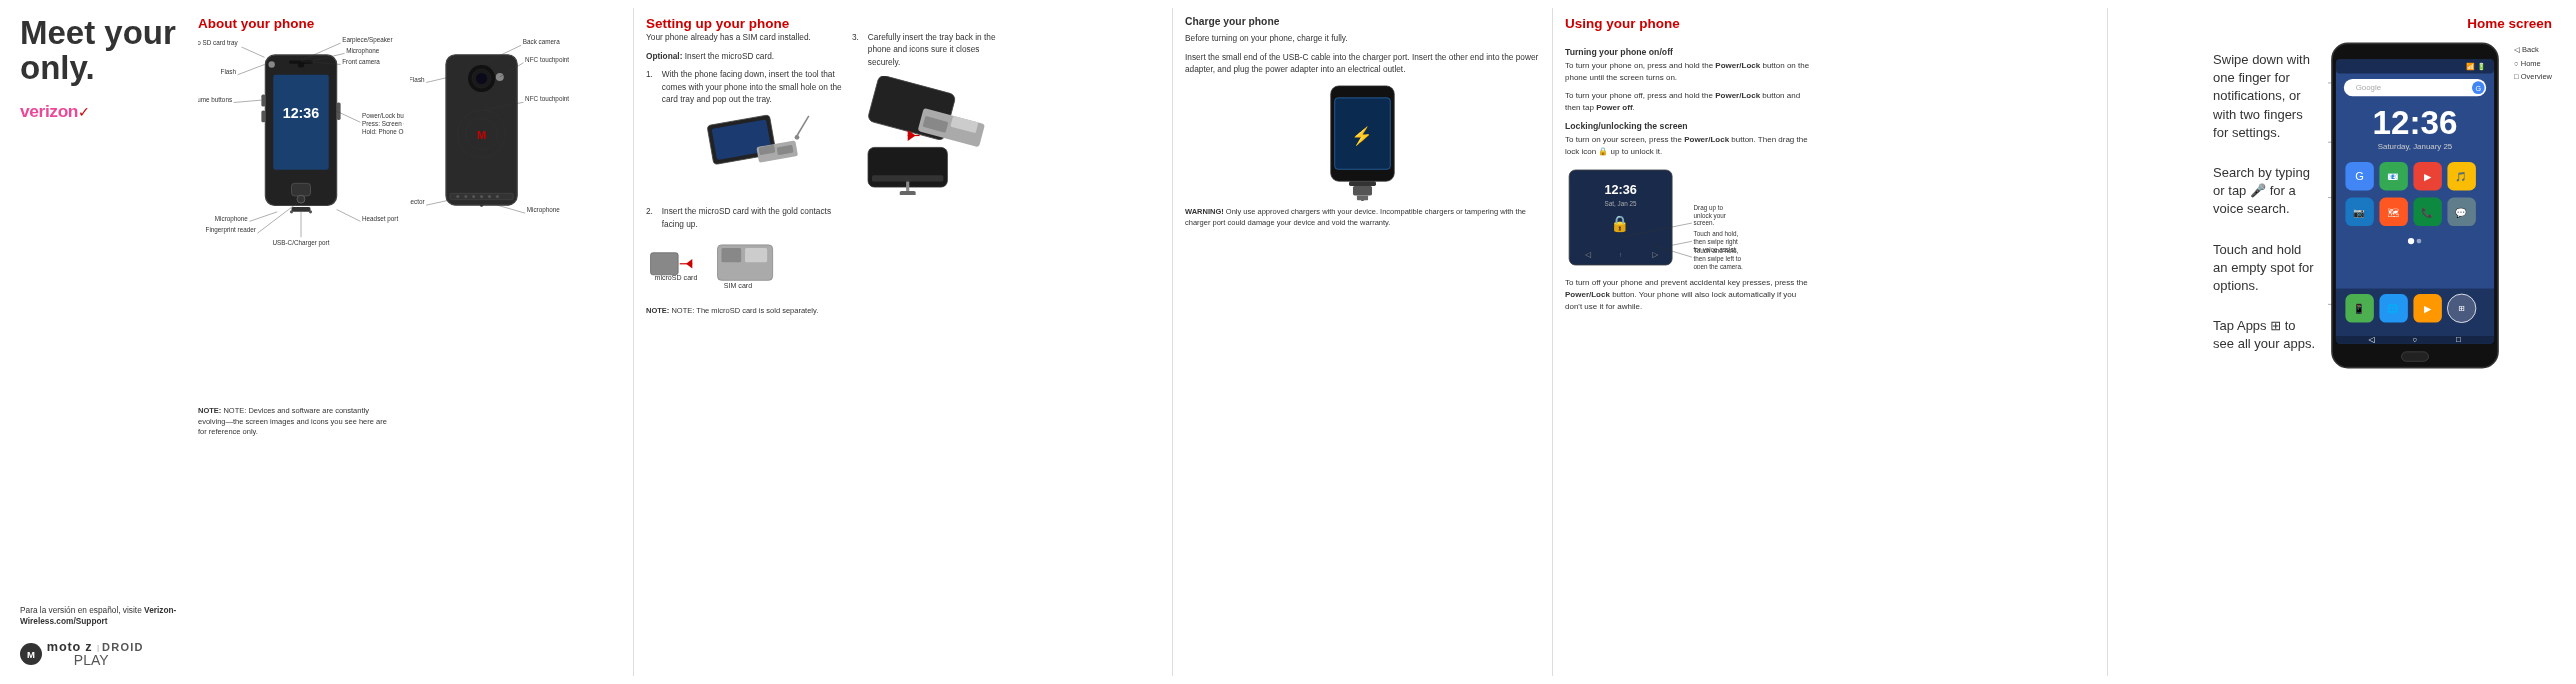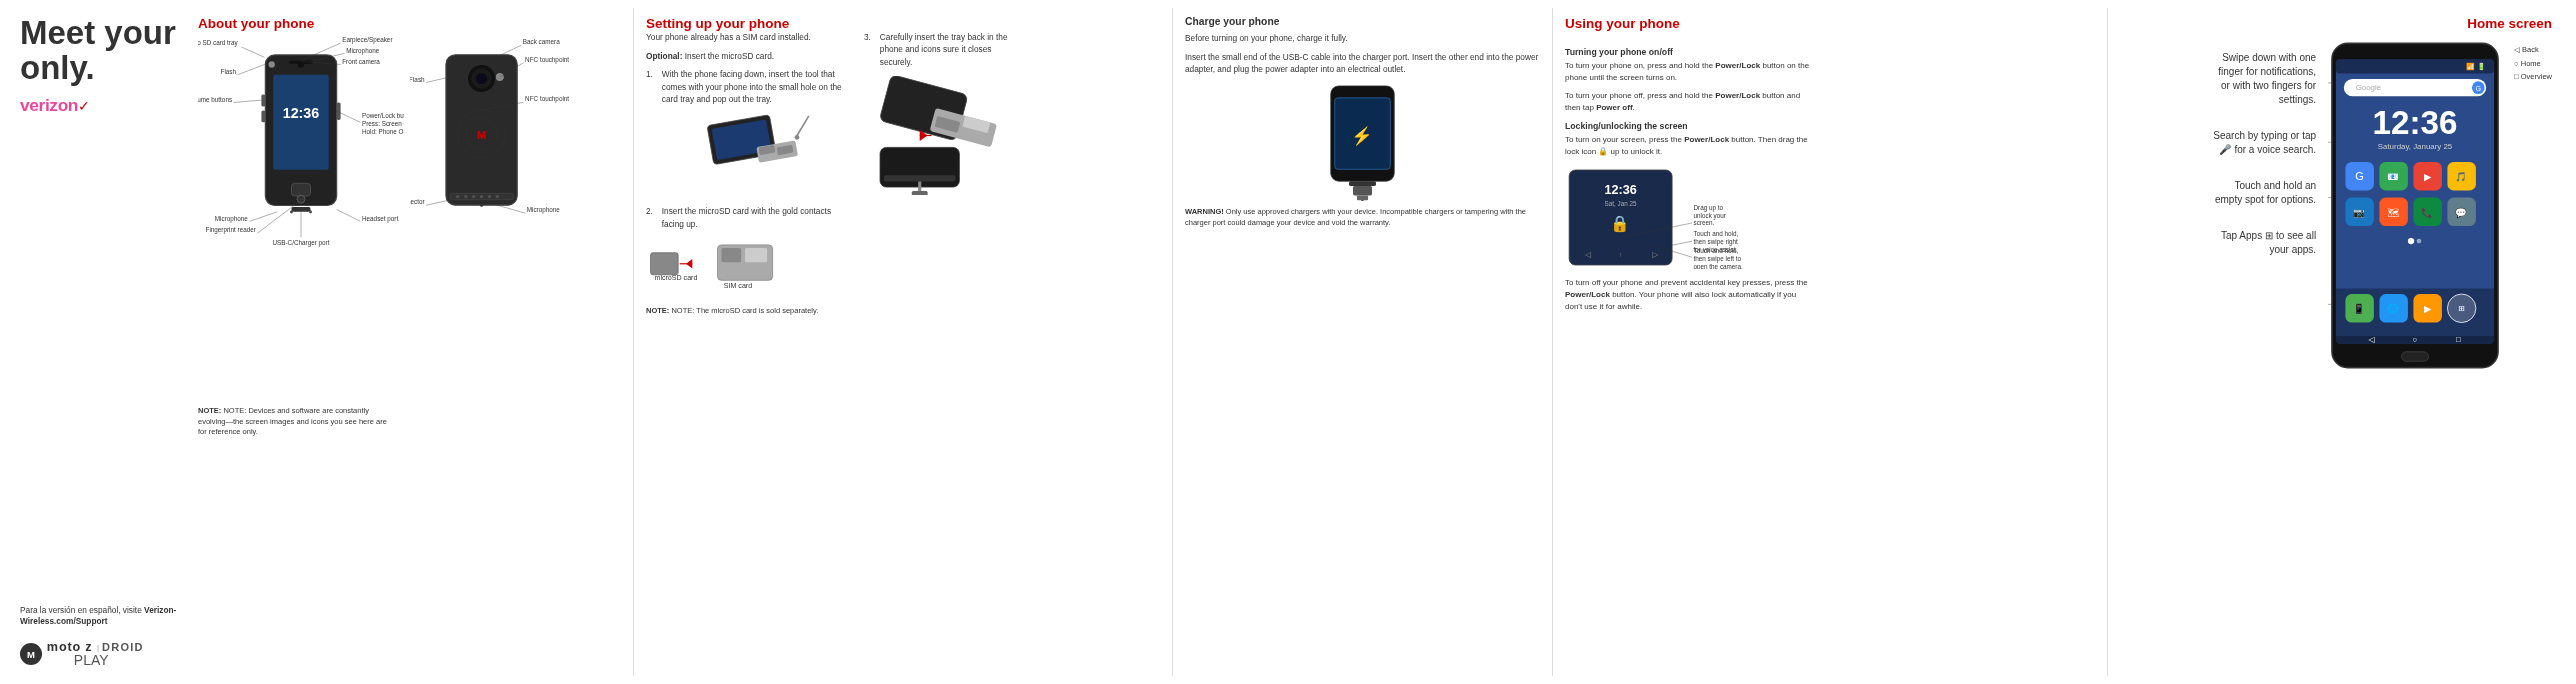--- a/index.html
+++ b/index.html
@@ -25,21 +25,21 @@
       width: 166px;
       padding: 8px 4px;
       flex-shrink: 0;
     }
 
     .meet-title {
       font-size: 33px;
       font-weight: 900;
       color: #333;
       line-height: 1.05;
-      margin-bottom: 10px;
+      margin-bottom: 16px;
     }
 
     .verizon-logo {
       display: flex;
       align-items: center;
       margin-bottom: 12.7px;
     }
 
     .verizon-text {
       font-size: 17.4px;
@@ -241,24 +241,23 @@
 
     .home-title {
       font-size: 13.5px;
       font-weight: bold;
       color: #cc0000;
       margin-bottom: 8px;
       text-align: right;
     }
 
     .home-callout-text {
-      font-size: 10px;
+      font-size: 13px;
       color: #333;
       max-width: 103px;
-      text-align: right;
       line-height: 1.4;
     }
 
     .nav-labels-section {
       font-size: 7.5px;
       color: #333;
       line-height: 1.8;
       margin-top: 4px;
     }
 
@@ -436,21 +435,21 @@
 
     <div class="note-text">
       <strong>NOTE:</strong>
       <span>NOTE: Devices and software are constantly evolving—the screen images and icons you see here are for reference only.</span>
     </div>
   </div>
 
   <div class="section-setup">
     <div class="section-title">Setting up your phone</div>
 
-    <div class="flex-row" style="gap:12px;">
+    <div class="flex-row" style="">
 
       <div style="width:206px; flex-shrink:0;">
         <p class="setup-text">
           <span>Your phone already has a SIM card installed.</span>
         </p>
 
         <p class="setup-text mt-4">
           <strong>Optional: </strong>
           <span>Insert the microSD card.</span>
         </p>

